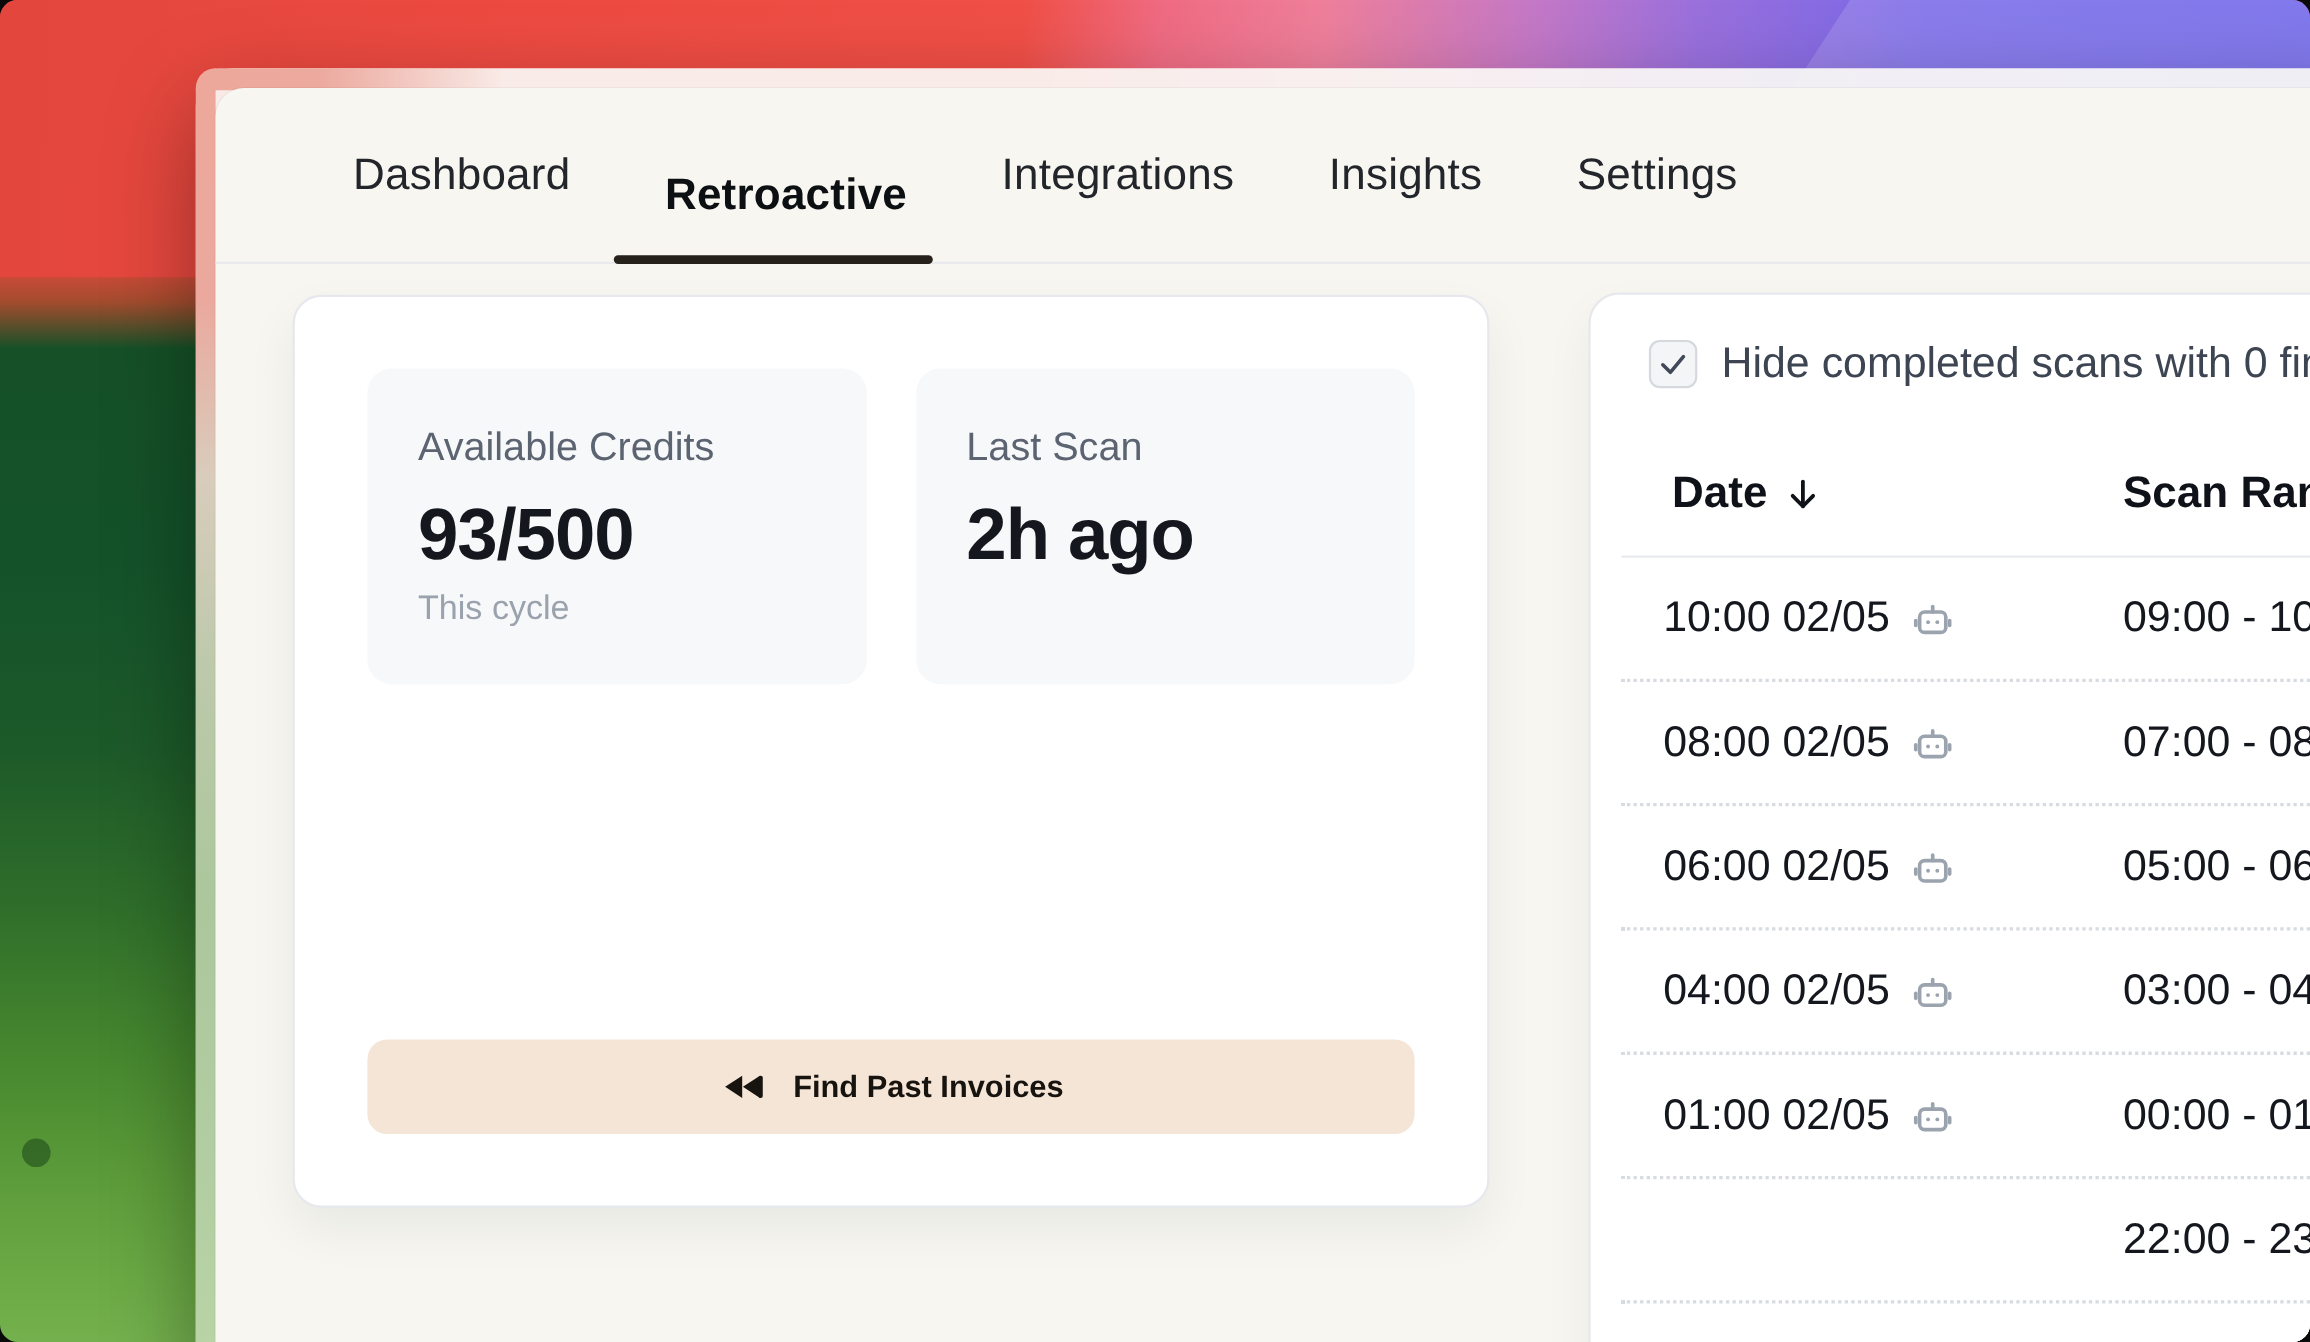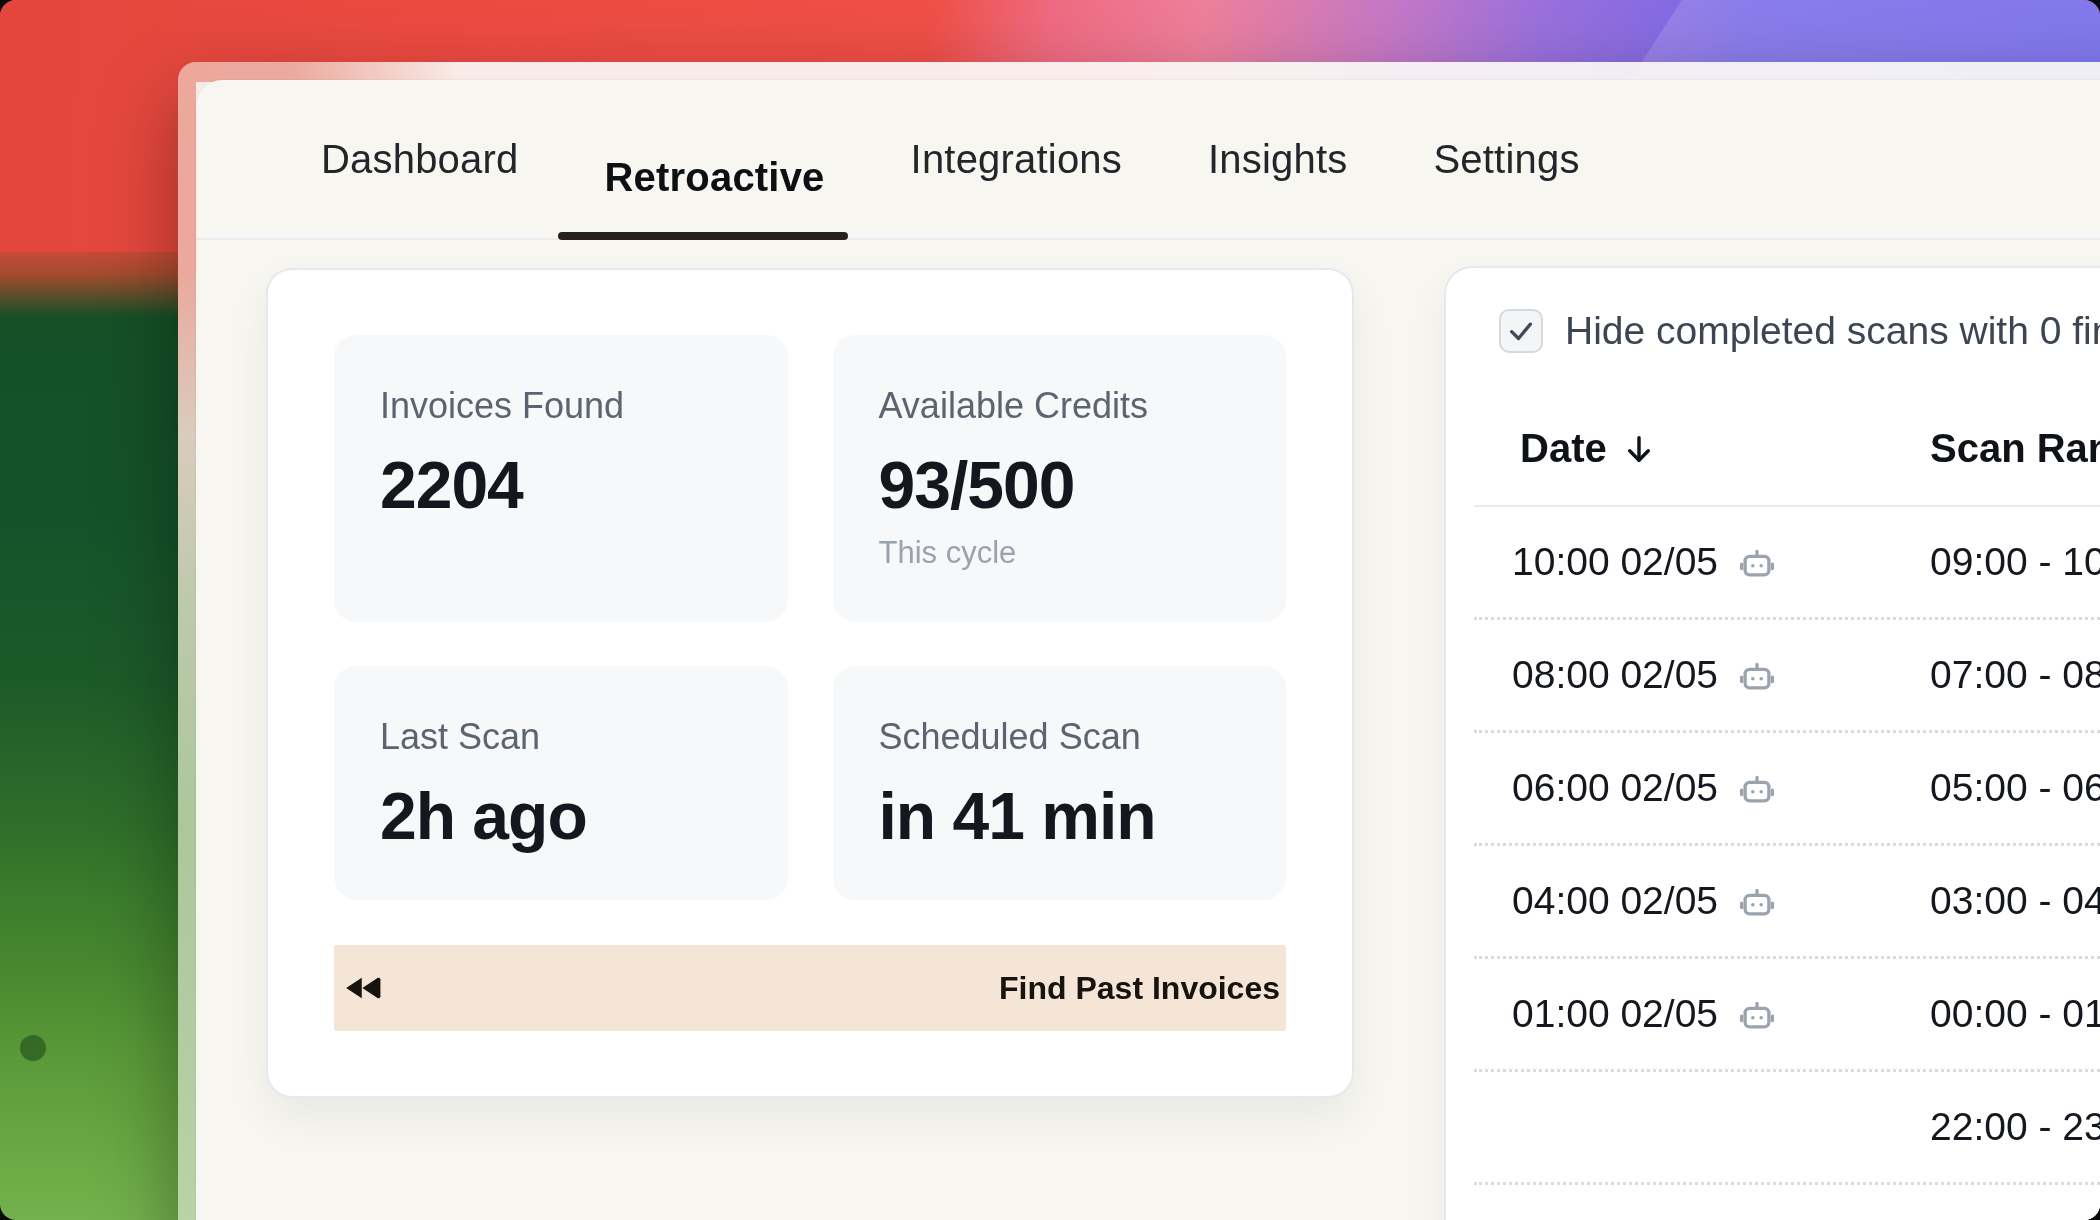--- a/index.html
+++ b/index.html
@@ -35,23 +35,23 @@
 
   
   .stats-card{position:absolute;left:70px;top:188px;width:1088px;height:830px;box-sizing:border-box;
     background:#fff;border:2px solid var(--card-border,#e6e8ed);border-radius:26px;
     box-shadow:0 20px 45px rgba(25,30,40,.06);padding:65px 66px 0 66px;}
   .tiles{display:grid;grid-template-columns:1fr 1fr;grid-template-rows:287px 234px;gap:44px 45px;}
   .tile{background:#f7f8fa;border-radius:22px;box-sizing:border-box;padding:50px 46px;}
   .tile-label{font-size:36px;font-weight:500;color:var(--text-secondary,#5b6470);}
   .tile-value{margin-top:20px;font-size:66px;font-weight:700;color:var(--text-primary,#14171d);letter-spacing:-1px;}
   .tile-sub{margin-top:12px;font-size:31px;font-weight:500;color:var(--text-muted,#9aa2ad);}
-  .find-btn{margin-top:45px;width:100%;height:86px;border:none;border-radius:2px;background:var(--accent-button-bg,#f5e5d7);
-    display:flex;align-items:center;justify-content:space-between;gap:22px;font-family:inherit;
-    font-size:32px;font-weight:700;color:#17130e;cursor:pointer;}
+  .find-btn{margin-top:45px;width:100%;height:86px;border:none;border-radius:18px;background:var(--accent-button-bg,#f5e5d7);
+    display:flex;align-items:center;justify-content:center;gap:22px;font-family:inherit;
+    font-size:28px;font-weight:700;color:#17130e;cursor:pointer;}
   .rewind-icon{display:inline-flex;color:#17130e;}
 
   
   .scans-card{position:absolute;left:1248px;top:186px;right:-40px;bottom:-40px;box-sizing:border-box;
     background:#fff;border:2px solid var(--card-border,#e6e8ed);border-radius:28px 0 0 0;
     box-shadow:0 20px 45px rgba(25,30,40,.05);}
   .filter-row{position:absolute;left:53px;top:41px;display:flex;align-items:center;gap:22px;cursor:pointer;}
   .checkbox{width:44px;height:44px;box-sizing:border-box;border-radius:10px;background:var(--checkbox-bg,#f4f5f7);
     border:2px solid var(--checkbox-border,#d5d9de);display:flex;align-items:center;justify-content:center;}
   .filter-label{font-size:39px;color:#3d4553;white-space:nowrap;}
@@ -90,35 +90,27 @@
       <div class="tab">Integrations</div>
       <div class="tab">Insights</div>
       <div class="tab">Settings</div>
     </div>
     <div class="tab-divider"></div>
     <div class="tab-underline"></div>
 
     <div class="stats-card">
       <div class="tiles">
         <div class="tile">
-          <div class="tile-label">Invoices Found</div>
-          <div class="tile-value">2204</div>
-        </div>
-        <div class="tile">
           <div class="tile-label">Available Credits</div>
           <div class="tile-value">93/500</div>
           <div class="tile-sub">This cycle</div>
         </div>
         <div class="tile">
           <div class="tile-label">Last Scan</div>
           <div class="tile-value">2h ago</div>
-        </div>
-        <div class="tile">
-          <div class="tile-label">Scheduled Scan</div>
-          <div class="tile-value">in 41 min</div>
         </div>
       </div>
       <button class="find-btn">
         <span class="rewind-icon">
           <svg width="46" height="38" viewBox="0 0 24 24" fill="currentColor">
             <polygon points="11.6,12 21.4,5.6 21.4,18.4"></polygon>
             <polygon points="1.4,12 11.2,5.6 11.2,18.4"></polygon>
             <rect x="20.6" y="5.6" width="2.4" height="12.8" rx="1.1"></rect>
           </svg>
         </span>

